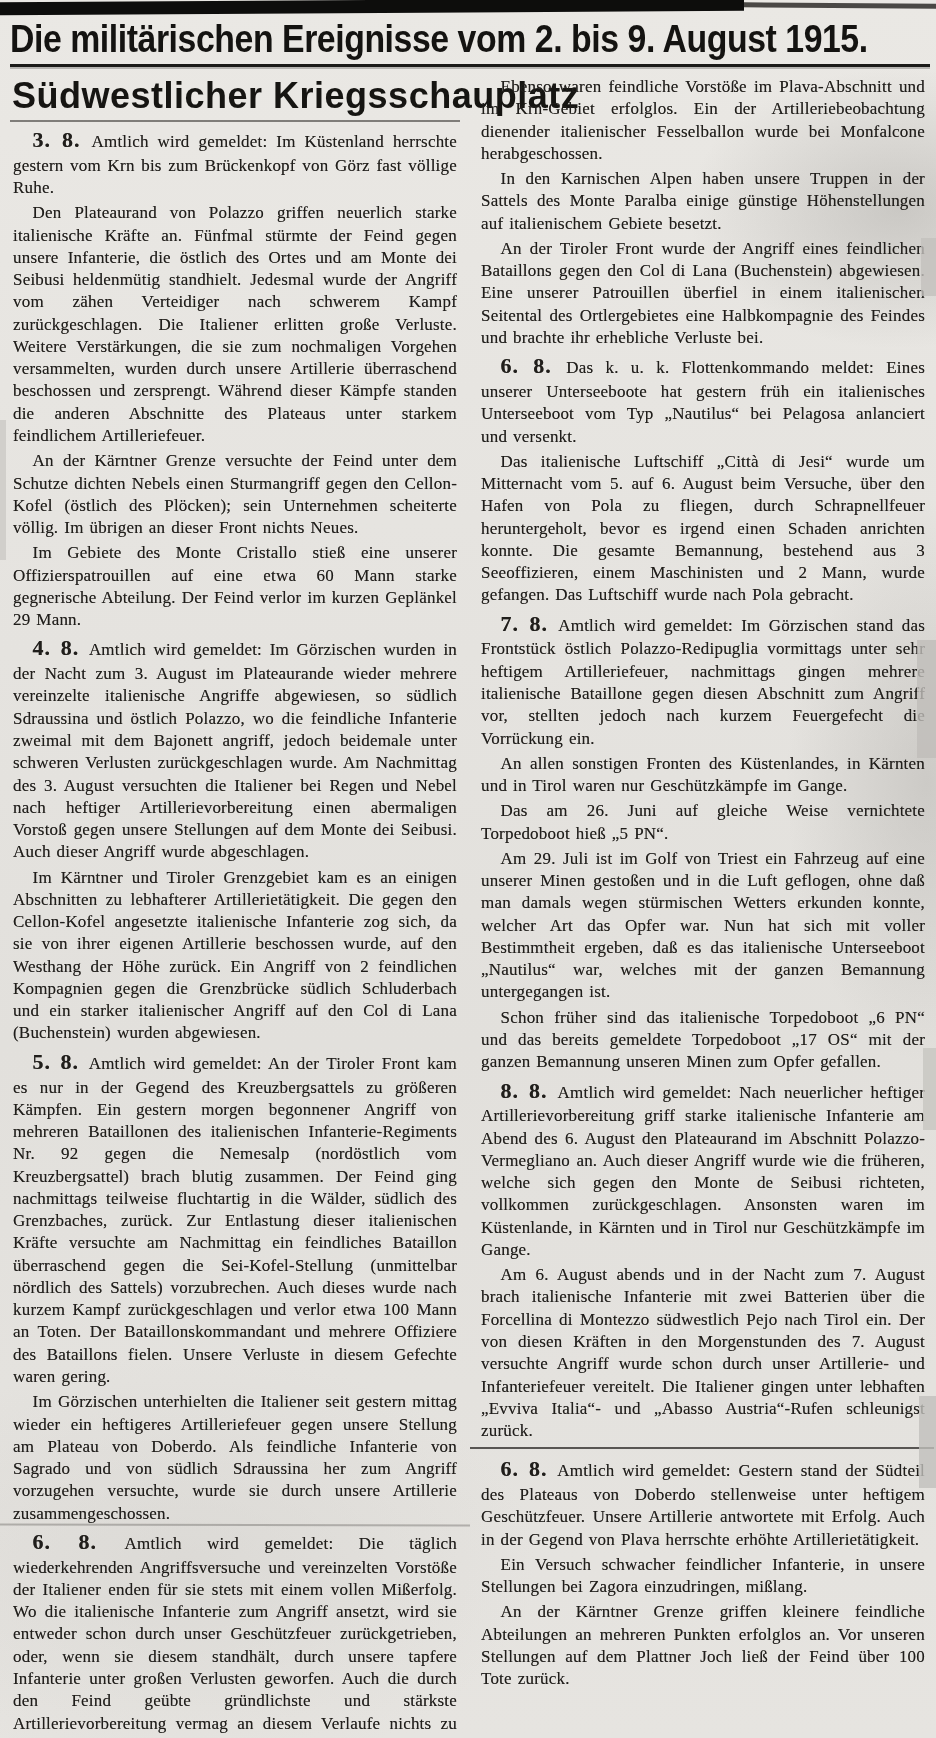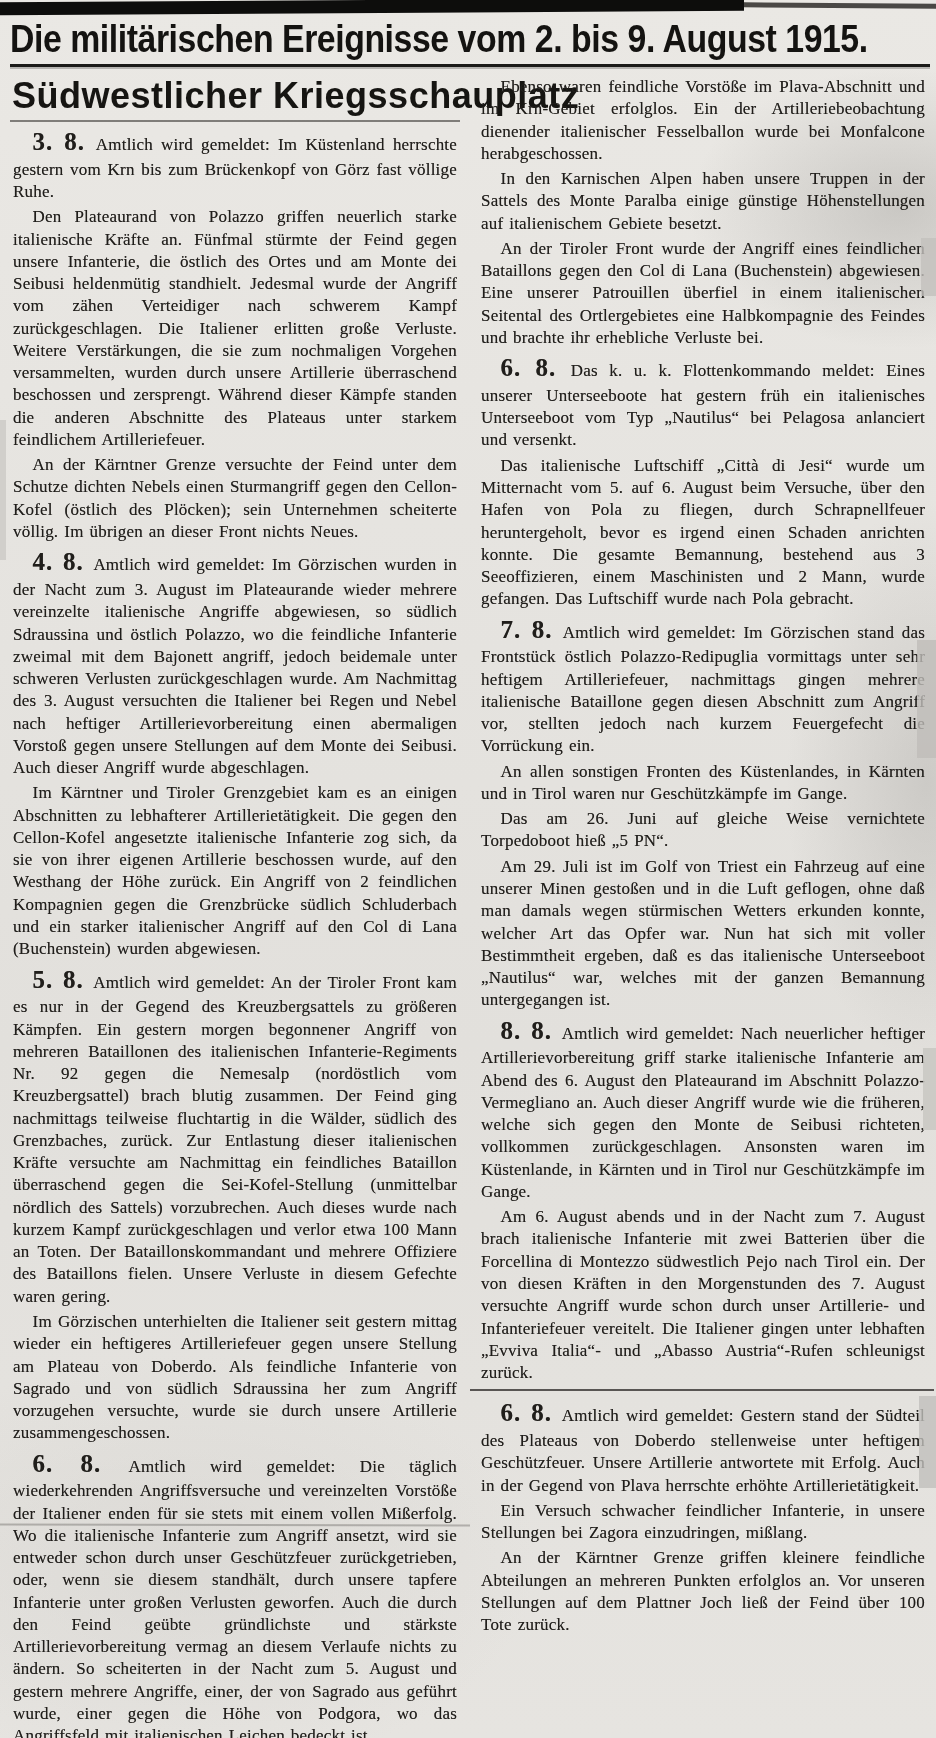--- a/index.html
+++ b/index.html
@@ -62,21 +62,21 @@
     font-size: 17px;
     line-height: 1.31;
     text-align: justify;
     text-indent: 1.15em;
     word-spacing: 1.5px;
     letter-spacing: 0.2px;
     text-shadow: 0 0 0.5px rgba(32,30,27,0.55);
   }
   .col p .lead {
     font-weight: 700;
-    font-size: 25px;
+    font-size: 22px;
     letter-spacing: 1px;
   }
   .col-rule {
     height: 0; border-top: 2px solid #34322f;
     margin: 5px 0 6px -8px; width: calc(100% + 14px);
     opacity: 0.8;
   }
   .crease {
     position: absolute; top: 1524px; left: 0; width: 470px; height: 2px;
     background: rgba(70,68,64,0.32); transform: skewY(0.15deg);
@@ -100,38 +100,40 @@
     <div class="title-rule"></div>
   </div>
 
   <div class="columns">
     <div class="col">
       <div class="section-heading">Südwestlicher Kriegsschauplatz</div>
       <div>
           <p><span class="lead">3. 8. </span>Amtlich wird gemeldet: Im Küstenland herrschte gestern vom Krn bis zum Brückenkopf von Görz fast völlige Ruhe.</p>
           <p>Den Plateaurand von Polazzo griffen neuerlich starke italienische Kräfte an. Fünfmal stürmte der Feind gegen unsere Infanterie, die östlich des Ortes und am Monte dei Seibusi heldenmütig standhielt. Jedesmal wurde der Angriff vom zähen Verteidiger nach schwerem Kampf zurückgeschlagen. Die Italiener erlitten große Verluste. Weitere Verstärkungen, die sie zum nochmaligen Vorgehen versammelten, wurden durch unsere Artillerie überraschend beschossen und zersprengt. Während dieser Kämpfe standen die anderen Abschnitte des Plateaus unter starkem feindlichem Artilleriefeuer.</p>
           <p>An der Kärntner Grenze versuchte der Feind unter dem Schutze dichten Nebels einen Sturmangriff gegen den Cellon-Kofel (östlich des Plöcken); sein Unternehmen scheiterte völlig. Im übrigen an dieser Front nichts Neues.</p>
+          <p>Im Gebiete des Monte Cristallo stieß eine unserer Offizierspatrouillen auf eine etwa 60 Mann starke gegnerische Abteilung. Der Feind verlor im kurzen Geplänkel 29 Mann.</p>
           <p><span class="lead">4. 8. </span>Amtlich wird gemeldet: Im Görzischen wurden in der Nacht zum 3. August im Plateaurande wieder mehrere vereinzelte italienische Angriffe abgewiesen, so südlich Sdraussina und östlich Polazzo, wo die feindliche Infanterie zweimal mit dem Bajonett angriff, jedoch beidemale unter schweren Verlusten zurückgeschlagen wurde. Am Nachmittag des 3. August versuchten die Italiener bei Regen und Nebel nach heftiger Artillerievorbereitung einen abermaligen Vorstoß gegen unsere Stellungen auf dem Monte dei Seibusi. Auch dieser Angriff wurde abgeschlagen.</p>
           <p>Im Kärntner und Tiroler Grenzgebiet kam es an einigen Abschnitten zu lebhafterer Artillerietätigkeit. Die gegen den Cellon-Kofel angesetzte italienische Infanterie zog sich, da sie von ihrer eigenen Artillerie beschossen wurde, auf den Westhang der Höhe zurück. Ein Angriff von 2 feindlichen Kompagnien gegen die Grenzbrücke südlich Schluderbach und ein starker italienischer Angriff auf den Col di Lana (Buchenstein) wurden abgewiesen.</p>
           <p><span class="lead">5. 8. </span>Amtlich wird gemeldet: An der Tiroler Front kam es nur in der Gegend des Kreuzbergsattels zu größeren Kämpfen. Ein gestern morgen begonnener Angriff von mehreren Bataillonen des italienischen Infanterie-Regiments Nr. 92 gegen die Nemesalp (nordöstlich vom Kreuzbergsattel) brach blutig zusammen. Der Feind ging nachmittags teilweise fluchtartig in die Wälder, südlich des Grenzbaches, zurück. Zur Entlastung dieser italienischen Kräfte versuchte am Nachmittag ein feindliches Bataillon überraschend gegen die Sei-Kofel-Stellung (unmittelbar nördlich des Sattels) vorzubrechen. Auch dieses wurde nach kurzem Kampf zurückgeschlagen und verlor etwa 100 Mann an Toten. Der Bataillonskommandant und mehrere Offiziere des Bataillons fielen. Unsere Verluste in diesem Gefechte waren gering.</p>
           <p>Im Görzischen unterhielten die Italiener seit gestern mittag wieder ein heftigeres Artilleriefeuer gegen unsere Stellung am Plateau von Doberdo. Als feindliche Infanterie von Sagrado und von südlich Sdraussina her zum Angriff vorzugehen versuchte, wurde sie durch unsere Artillerie zusammengeschossen.</p>
           <p><span class="lead">6. 8. </span>Amtlich wird gemeldet: Die täglich wiederkehrenden Angriffsversuche und vereinzelten Vorstöße der Italiener enden für sie stets mit einem vollen Mißerfolg. Wo die italienische Infanterie zum Angriff ansetzt, wird sie entweder schon durch unser Geschützfeuer zurückgetrieben, oder, wenn sie diesem standhält, durch unsere tapfere Infanterie unter großen Verlusten geworfen. Auch die durch den Feind geübte gründlichste und stärkste Artillerievorbereitung vermag an diesem Verlaufe nichts zu ändern. So scheiterten in der Nacht zum 5. August und gestern mehrere Angriffe, einer, der von Sagrado aus geführt wurde, einer gegen die Höhe von Podgora, wo das Angriffsfeld mit italienischen Leichen bedeckt ist.</p>
         </div>
     </div>
     <div class="col">
       <div>
           <p>Ebenso waren feindliche Vorstöße im Plava-Abschnitt und im Krn-Gebiet erfolglos. Ein der Artilleriebeobachtung dienender italienischer Fesselballon wurde bei Monfalcone herabgeschossen.</p>
           <p>In den Karnischen Alpen haben unsere Truppen in der Sattels des Monte Paralba einige günstige Höhenstellungen auf italienischem Gebiete besetzt.</p>
           <p>An der Tiroler Front wurde der Angriff eines feindlichen Bataillons gegen den Col di Lana (Buchenstein) abgewiesen. Eine unserer Patrouillen überfiel in einem italienischen Seitental des Ortlergebietes eine Halbkompagnie des Feindes und brachte ihr erhebliche Verluste bei.</p>
           <p><span class="lead">6. 8. </span>Das k. u. k. Flottenkommando meldet: Eines unserer Unterseeboote hat gestern früh ein italienisches Unterseeboot vom Typ „Nautilus“ bei Pelagosa anlanciert und versenkt.</p>
           <p>Das italienische Luftschiff „Città di Jesi“ wurde um Mitternacht vom 5. auf 6. August beim Versuche, über den Hafen von Pola zu fliegen, durch Schrapnellfeuer heruntergeholt, bevor es irgend einen Schaden anrichten konnte. Die gesamte Bemannung, bestehend aus 3 Seeoffizieren, einem Maschinisten und 2 Mann, wurde gefangen. Das Luftschiff wurde nach Pola gebracht.</p>
           <p><span class="lead">7. 8. </span>Amtlich wird gemeldet: Im Görzischen stand das Frontstück östlich Polazzo-Redipuglia vormittags unter sehr heftigem Artilleriefeuer, nachmittags gingen mehrere italienische Bataillone gegen diesen Abschnitt zum Angriff vor, stellten jedoch nach kurzem Feuergefecht die Vorrückung ein.</p>
           <p>An allen sonstigen Fronten des Küstenlandes, in Kärnten und in Tirol waren nur Geschützkämpfe im Gange.</p>
           <p>Das am 26. Juni auf gleiche Weise vernichtete Torpedoboot hieß „5 PN“.</p>
           <p>Am 29. Juli ist im Golf von Triest ein Fahrzeug auf eine unserer Minen gestoßen und in die Luft geflogen, ohne daß man damals wegen stürmischen Wetters erkunden konnte, welcher Art das Opfer war. Nun hat sich mit voller Bestimmtheit ergeben, daß es das italienische Unterseeboot „Nautilus“ war, welches mit der ganzen Bemannung untergegangen ist.</p>
+          <p>Schon früher sind das italienische Torpedoboot „6 PN“ und das bereits gemeldete Torpedoboot „17 OS“ mit der ganzen Bemannung unseren Minen zum Opfer gefallen.</p>
           <p><span class="lead">8. 8. </span>Amtlich wird gemeldet: Nach neuerlicher heftiger Artillerievorbereitung griff starke italienische Infanterie am Abend des 6. August den Plateaurand im Abschnitt Polazzo-Vermegliano an. Auch dieser Angriff wurde wie die früheren, welche sich gegen den Monte de Seibusi richteten, vollkommen zurückgeschlagen. Ansonsten waren im Küstenlande, in Kärnten und in Tirol nur Geschützkämpfe im Gange.</p>
           <p>Am 6. August abends und in der Nacht zum 7. August brach italienische Infanterie mit zwei Batterien über die Forcellina di Montezzo südwestlich Pejo nach Tirol ein. Der von diesen Kräften in den Morgenstunden des 7. August versuchte Angriff wurde schon durch unser Artillerie- und Infanteriefeuer vereitelt. Die Italiener gingen unter lebhaften „Evviva Italia“- und „Abasso Austria“-Rufen schleunigst zurück.</p>
           <div class="col-rule"></div>
           <p><span class="lead">6. 8. </span>Amtlich wird gemeldet: Gestern stand der Südteil des Plateaus von Doberdo stellenweise unter heftigem Geschützfeuer. Unsere Artillerie antwortete mit Erfolg. Auch in der Gegend von Plava herrschte erhöhte Artillerietätigkeit.</p>
           <p>Ein Versuch schwacher feindlicher Infanterie, in unsere Stellungen bei Zagora einzudringen, mißlang.</p>
           <p>An der Kärntner Grenze griffen kleinere feindliche Abteilungen an mehreren Punkten erfolglos an. Vor unseren Stellungen auf dem Plattner Joch ließ der Feind über 100 Tote zurück.</p>
         </div>
     </div>
   </div>
 

